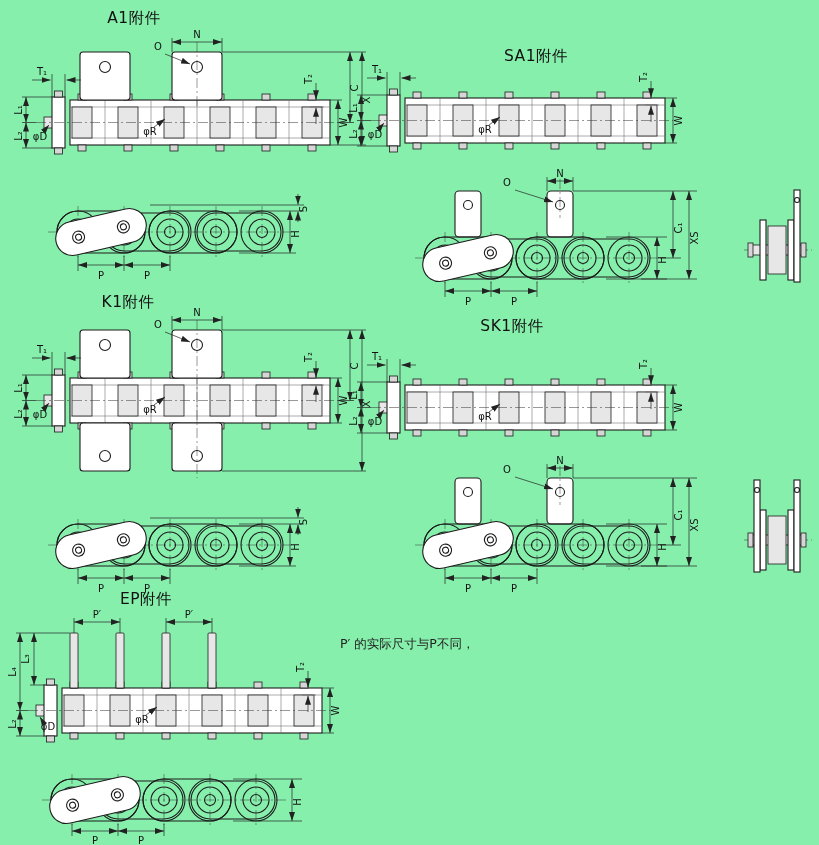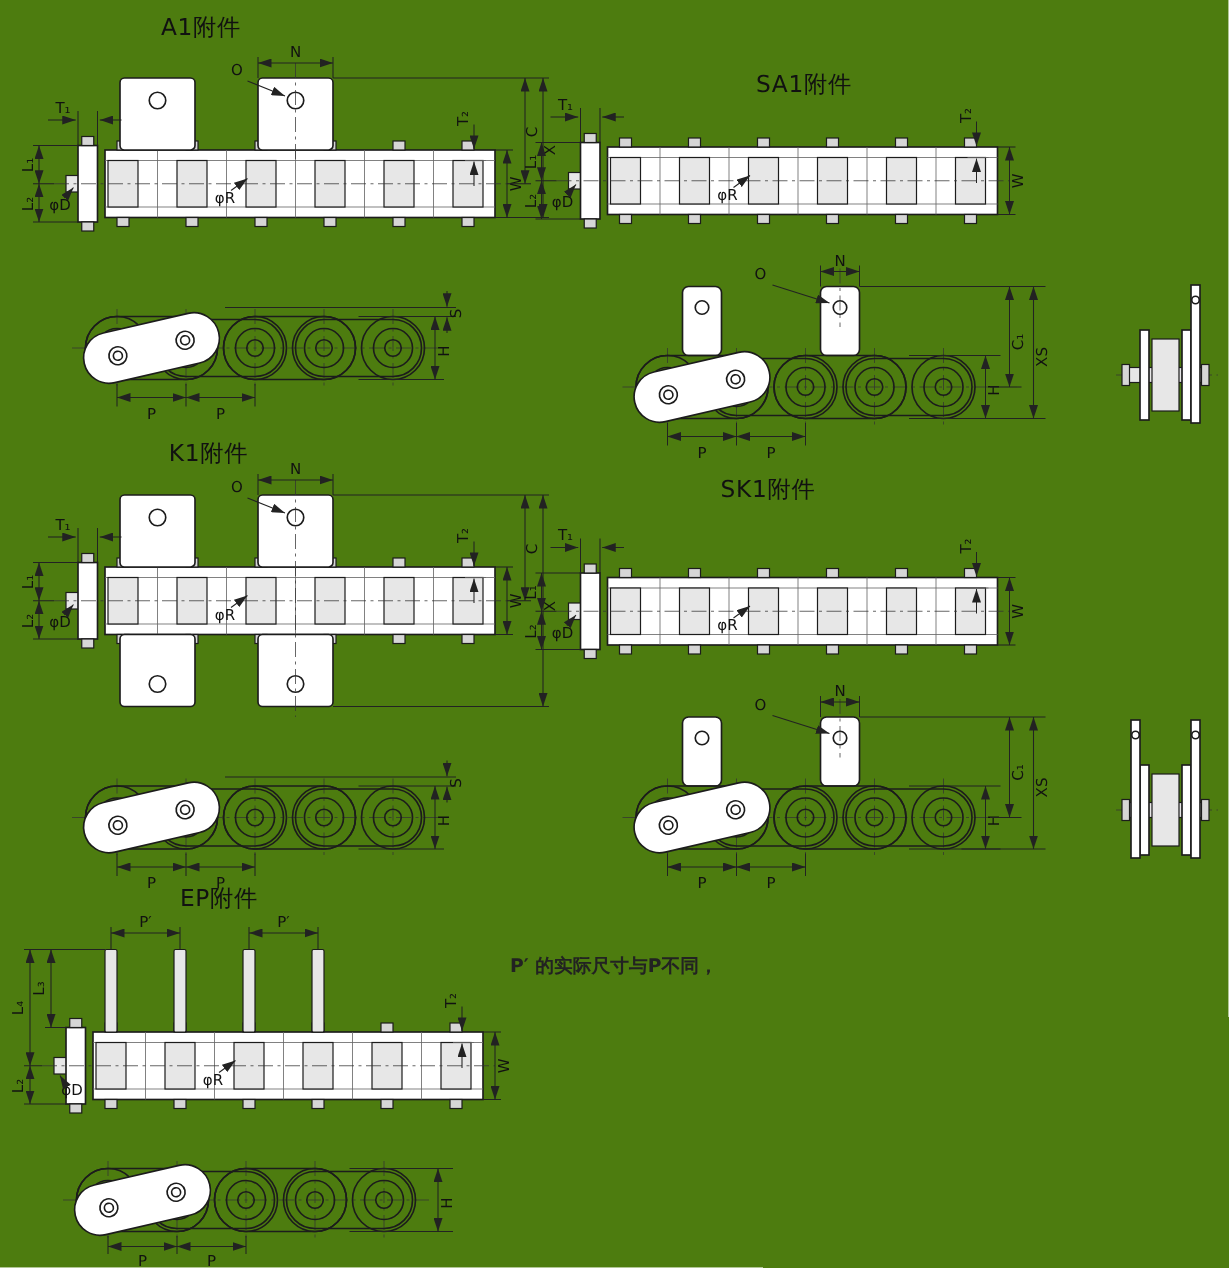--- a/index.html
+++ b/index.html
@@ -1,37 +1,37 @@
 <!DOCTYPE html>
 <html><head>
 <meta charset="utf-8">
 <style>
   html,body{margin:0;padding:0;background:#fff;}
-  .canvas{position:relative;width:819px;height:845px;background:#4d7c0f;overflow:hidden;
+  .canvas{position:relative;width:819px;height:845px;background:#86efac;overflow:hidden;
           font-family:"DejaVu Sans","Liberation Sans",sans-serif;}
   .sec-title{position:absolute;text-align:center;font-size:15.5px;color:#111;letter-spacing:.5px;}
-  .note{position:absolute;left:340px;top:634px;width:240px;font-size:12.5px;line-height:1.65;color:#222;font-weight:bold;}
+  .note{position:absolute;left:340px;top:634px;width:240px;font-size:12.5px;line-height:1.65;color:#222;}
   svg{position:absolute;left:0;top:0;}
   .ol{fill:none;stroke:#1c1c1c;stroke-width:1.1;}
   .fw{fill:#ffffff;stroke:#1c1c1c;stroke-width:1.1;}
   .fg{fill:#e7e7e7;stroke:#1c1c1c;stroke-width:0.8;}
   .fd{fill:#d6d6d6;stroke:#1c1c1c;stroke-width:0.8;}
   .tl{fill:none;stroke:#666;stroke-width:0.55;}
   .dim{fill:none;stroke:#222;stroke-width:0.7;}
   .cl{fill:none;stroke:#333;stroke-width:0.5;stroke-dasharray:10 3 2 3;}
   text.d{font-size:10px;fill:#111;font-family:"DejaVu Sans","Liberation Sans",sans-serif;}
 </style>
 </head>
 <body>
 
 <div class="canvas">
 
   <div class="sec-title" style="left:86px;top:8px;width:96px">A1附件</div>
   <div class="sec-title" style="left:484px;top:46px;width:104px">SA1附件</div>
-  <div class="sec-title" style="left:91px;top:292px;width:96px">K1附件</div>
+  <div class="sec-title" style="left:80px;top:292px;width:96px">K1附件</div>
   <div class="sec-title" style="left:460px;top:316px;width:104px">SK1附件</div>
   <div class="sec-title" style="left:98px;top:589px;width:96px">EP附件</div>
 
   <div class="note">
     <div>P′ 的实际尺寸与P不同，</div>
   </div>
 
   <svg width="819" height="845" viewBox="0 0 819 845">
     <defs>
       <marker id="arr" viewBox="0 0 9 6" refX="9" refY="3" markerWidth="9" markerHeight="6" orient="auto-start-reverse" markerUnits="userSpaceOnUse">

